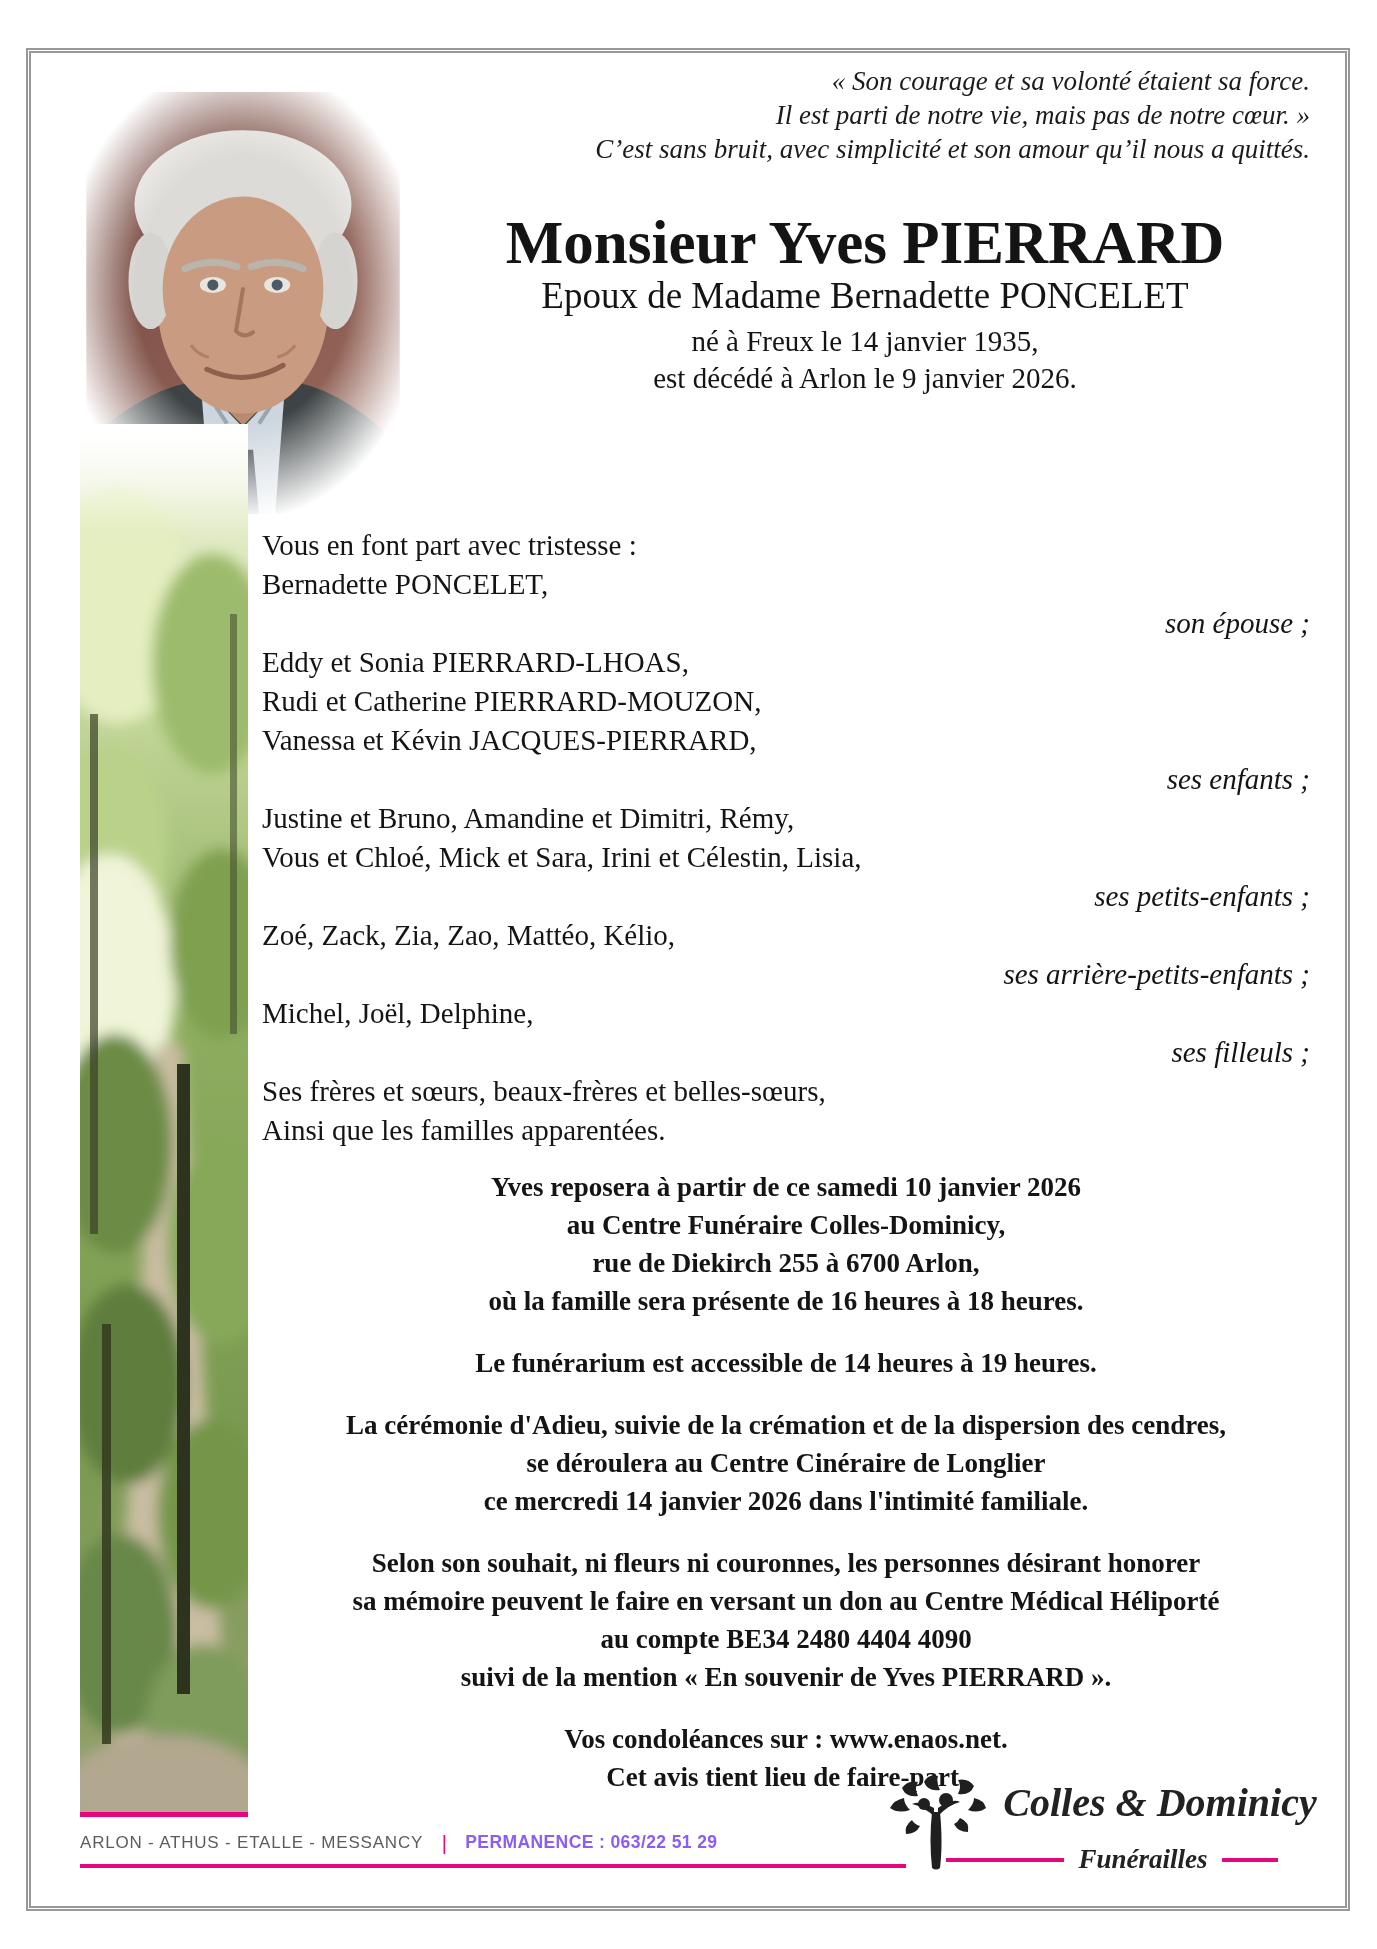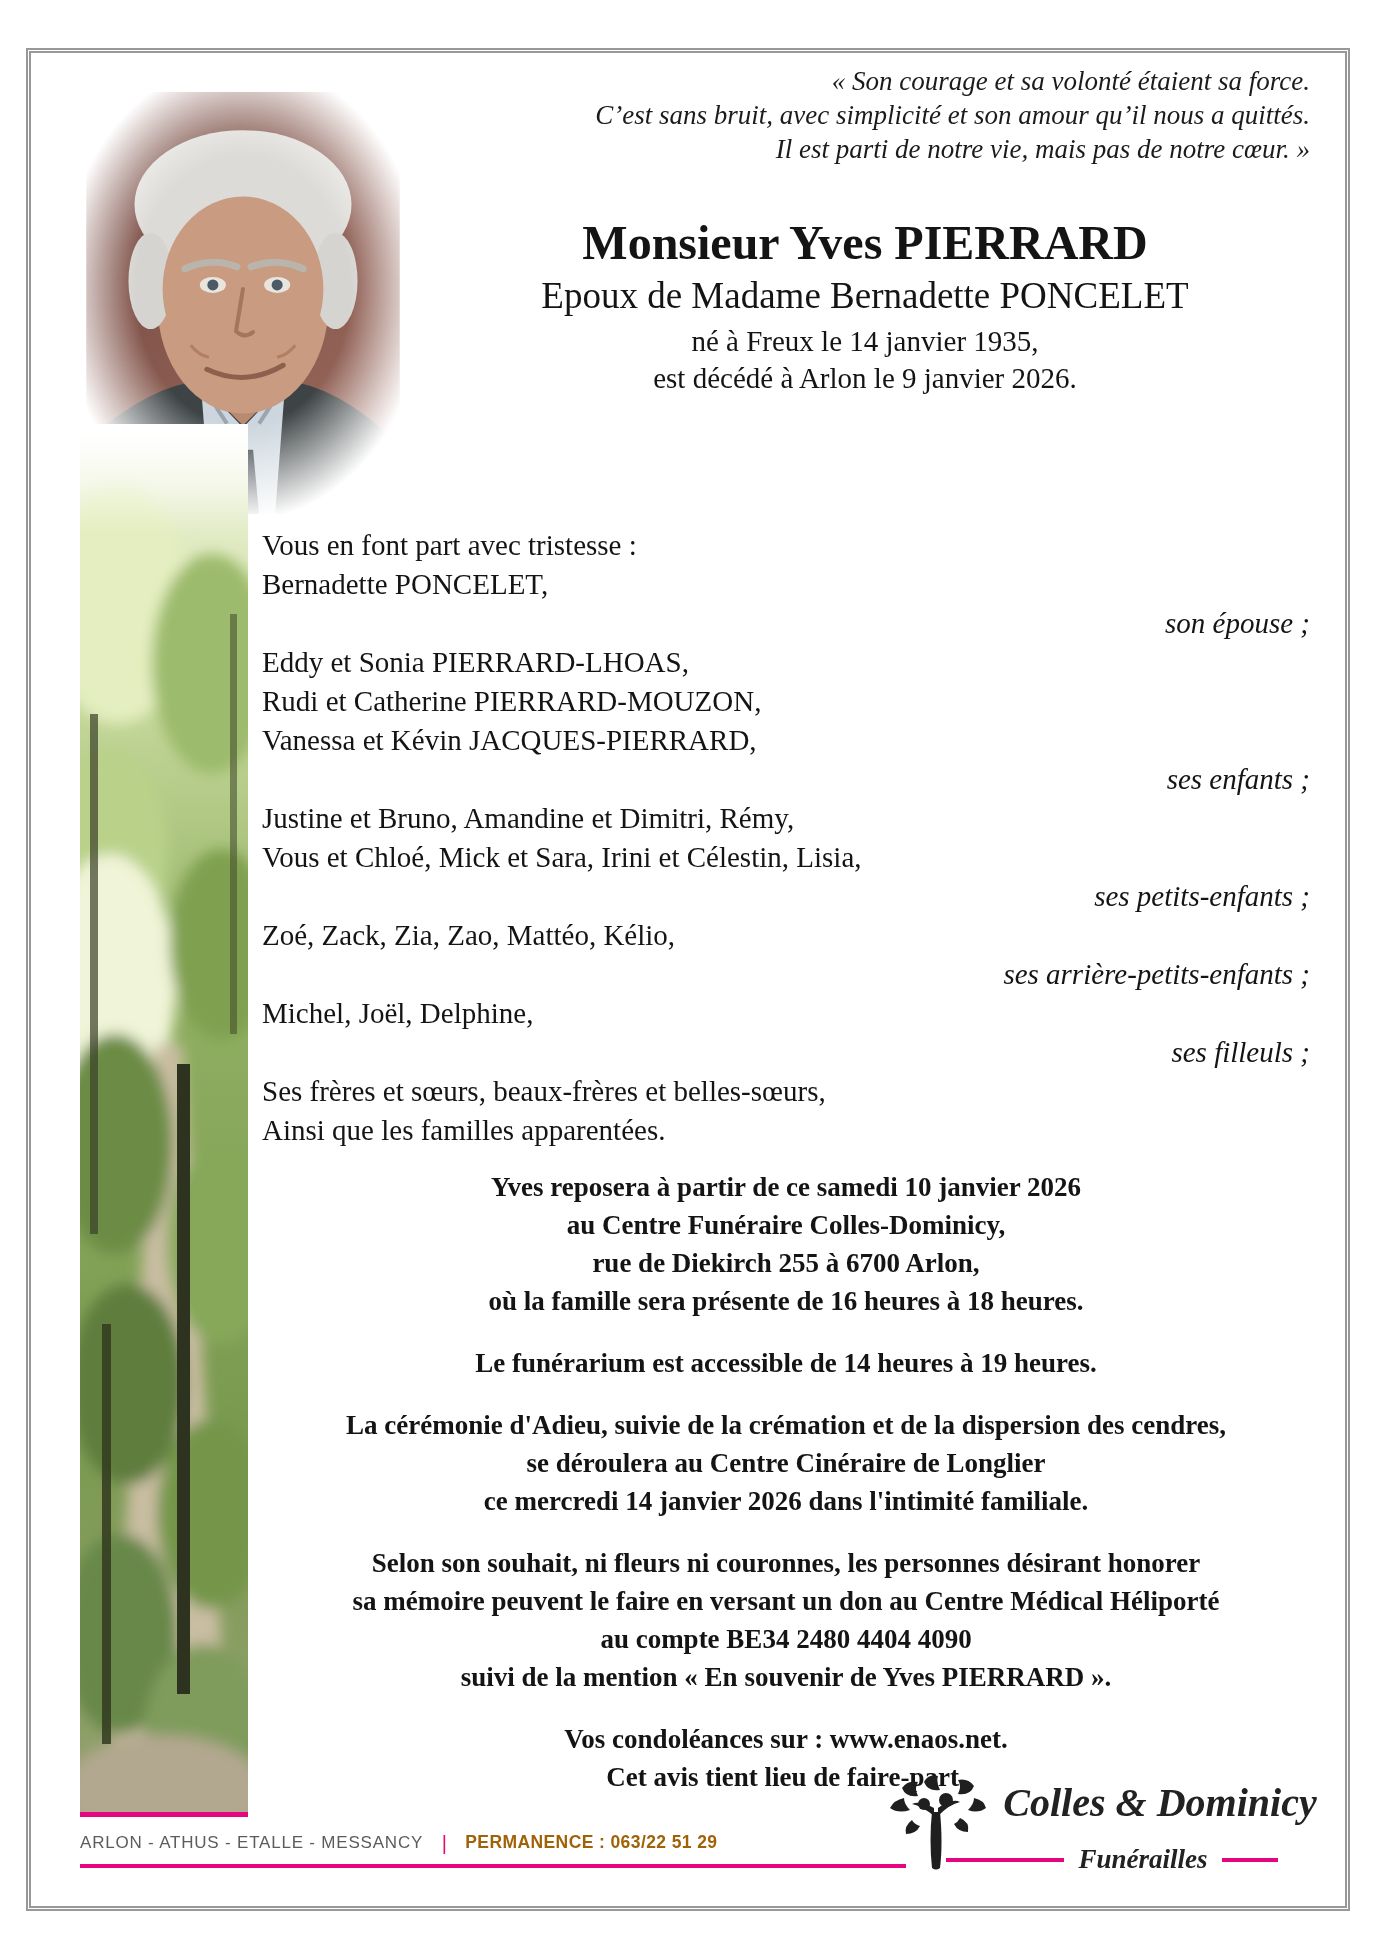--- a/index.html
+++ b/index.html
@@ -26,40 +26,40 @@
     position:absolute; left:0; top:0; right:0; height:110px;
     background:linear-gradient(#ffffff 8%, rgba(255,255,255,0));
   }
   .forest-underline {
     position:absolute; left:80px; top:1812px; width:168px; height:5px;
     background:var(--accent);
   }
   
   .header-block { position:absolute; left:420px; top:64px; width:890px; text-align:center; }
   .quote { text-align:right; font-style:italic; font-size:27px; line-height:34px; color:#1b1b1b; }
-  .title { margin:50px 0 0; font-size:48px; line-height:54px; font-weight:bold; }
+  .title { margin:50px 0 0; font-size:61px; line-height:54px; font-weight:bold; }
   .subtitle { font-size:37px; line-height:44px; margin-top:4px; }
   .vitals { font-size:29px; line-height:37px; margin-top:5px; }
   
   .family { position:absolute; left:262px; top:526px; width:1048px; font-size:29px; line-height:39px; }
   .family .role { text-align:right; font-style:italic; }
   
   .ceremony {
     position:absolute; left:252px; top:1168px; width:1068px;
     text-align:center; font-weight:bold; font-size:27px; line-height:38px;
   }
   .ceremony .block { margin:0 0 24px; }
   
   .footer-left {
     position:absolute; left:80px; top:1832px; white-space:nowrap;
     font-family:"Liberation Sans","DejaVu Sans",sans-serif;
   }
   .footer-left .locations { font-size:17px; letter-spacing:0.8px; color:#5b5c5e; }
   .footer-left .sep { color:var(--accent); font-size:20px; margin:0 14px; vertical-align:-2px; }
-  .footer-left .permanence { font-size:17.5px; font-weight:bold; letter-spacing:0.4px; color:#a16207; }
+  .footer-left .permanence { font-size:17.5px; font-weight:bold; letter-spacing:0.4px; color:#8b5cf6; }
   .footer-rule { position:absolute; left:80px; top:1864px; width:826px; height:4px; background:var(--accent); }
   .logo-tree { position:absolute; left:882px; top:1772px; width:108px; height:100px; }
   .logo-tree svg { display:block; width:100%; height:100%; }
   .logo-name {
     position:absolute; left:1002px; top:1780px; width:316px; text-align:center;
     font-size:40px; line-height:46px; font-style:italic; font-weight:bold; color:#222;
   }
   .logo-sub-row {
     position:absolute; left:938px; top:1844px; width:348px;
     display:flex; align-items:center; justify-content:center; gap:14px;text-align:center;
@@ -140,22 +140,22 @@
     <rect x="97" y="640" width="13" height="630" fill="#2e331f"></rect>
     <rect x="22" y="900" width="9" height="420" fill="#33391f" opacity="0.85"></rect>
   </svg>
   <div class="fade-top"></div>
 </div>
 <div class="forest-underline"></div>
 
 <div class="header-block">
   <div class="quote">
     <div>« Son courage et sa volonté étaient sa force.</div>
+    <div>Il est parti de notre vie, mais pas de notre cœur. »</div>
     <div>C’est sans bruit, avec simplicité et son amour qu’il nous a quittés.</div>
-    <div>Il est parti de notre vie, mais pas de notre cœur. »</div>
   </div>
   <h1 class="title">Monsieur Yves PIERRARD</h1>
   <div class="subtitle">Epoux de Madame Bernadette PONCELET</div>
   <div class="vitals">
     <div>né à Freux le 14 janvier 1935,</div>
     <div>est décédé à Arlon le 9 janvier 2026.</div>
   </div>
 </div>
 
 <div class="family">

